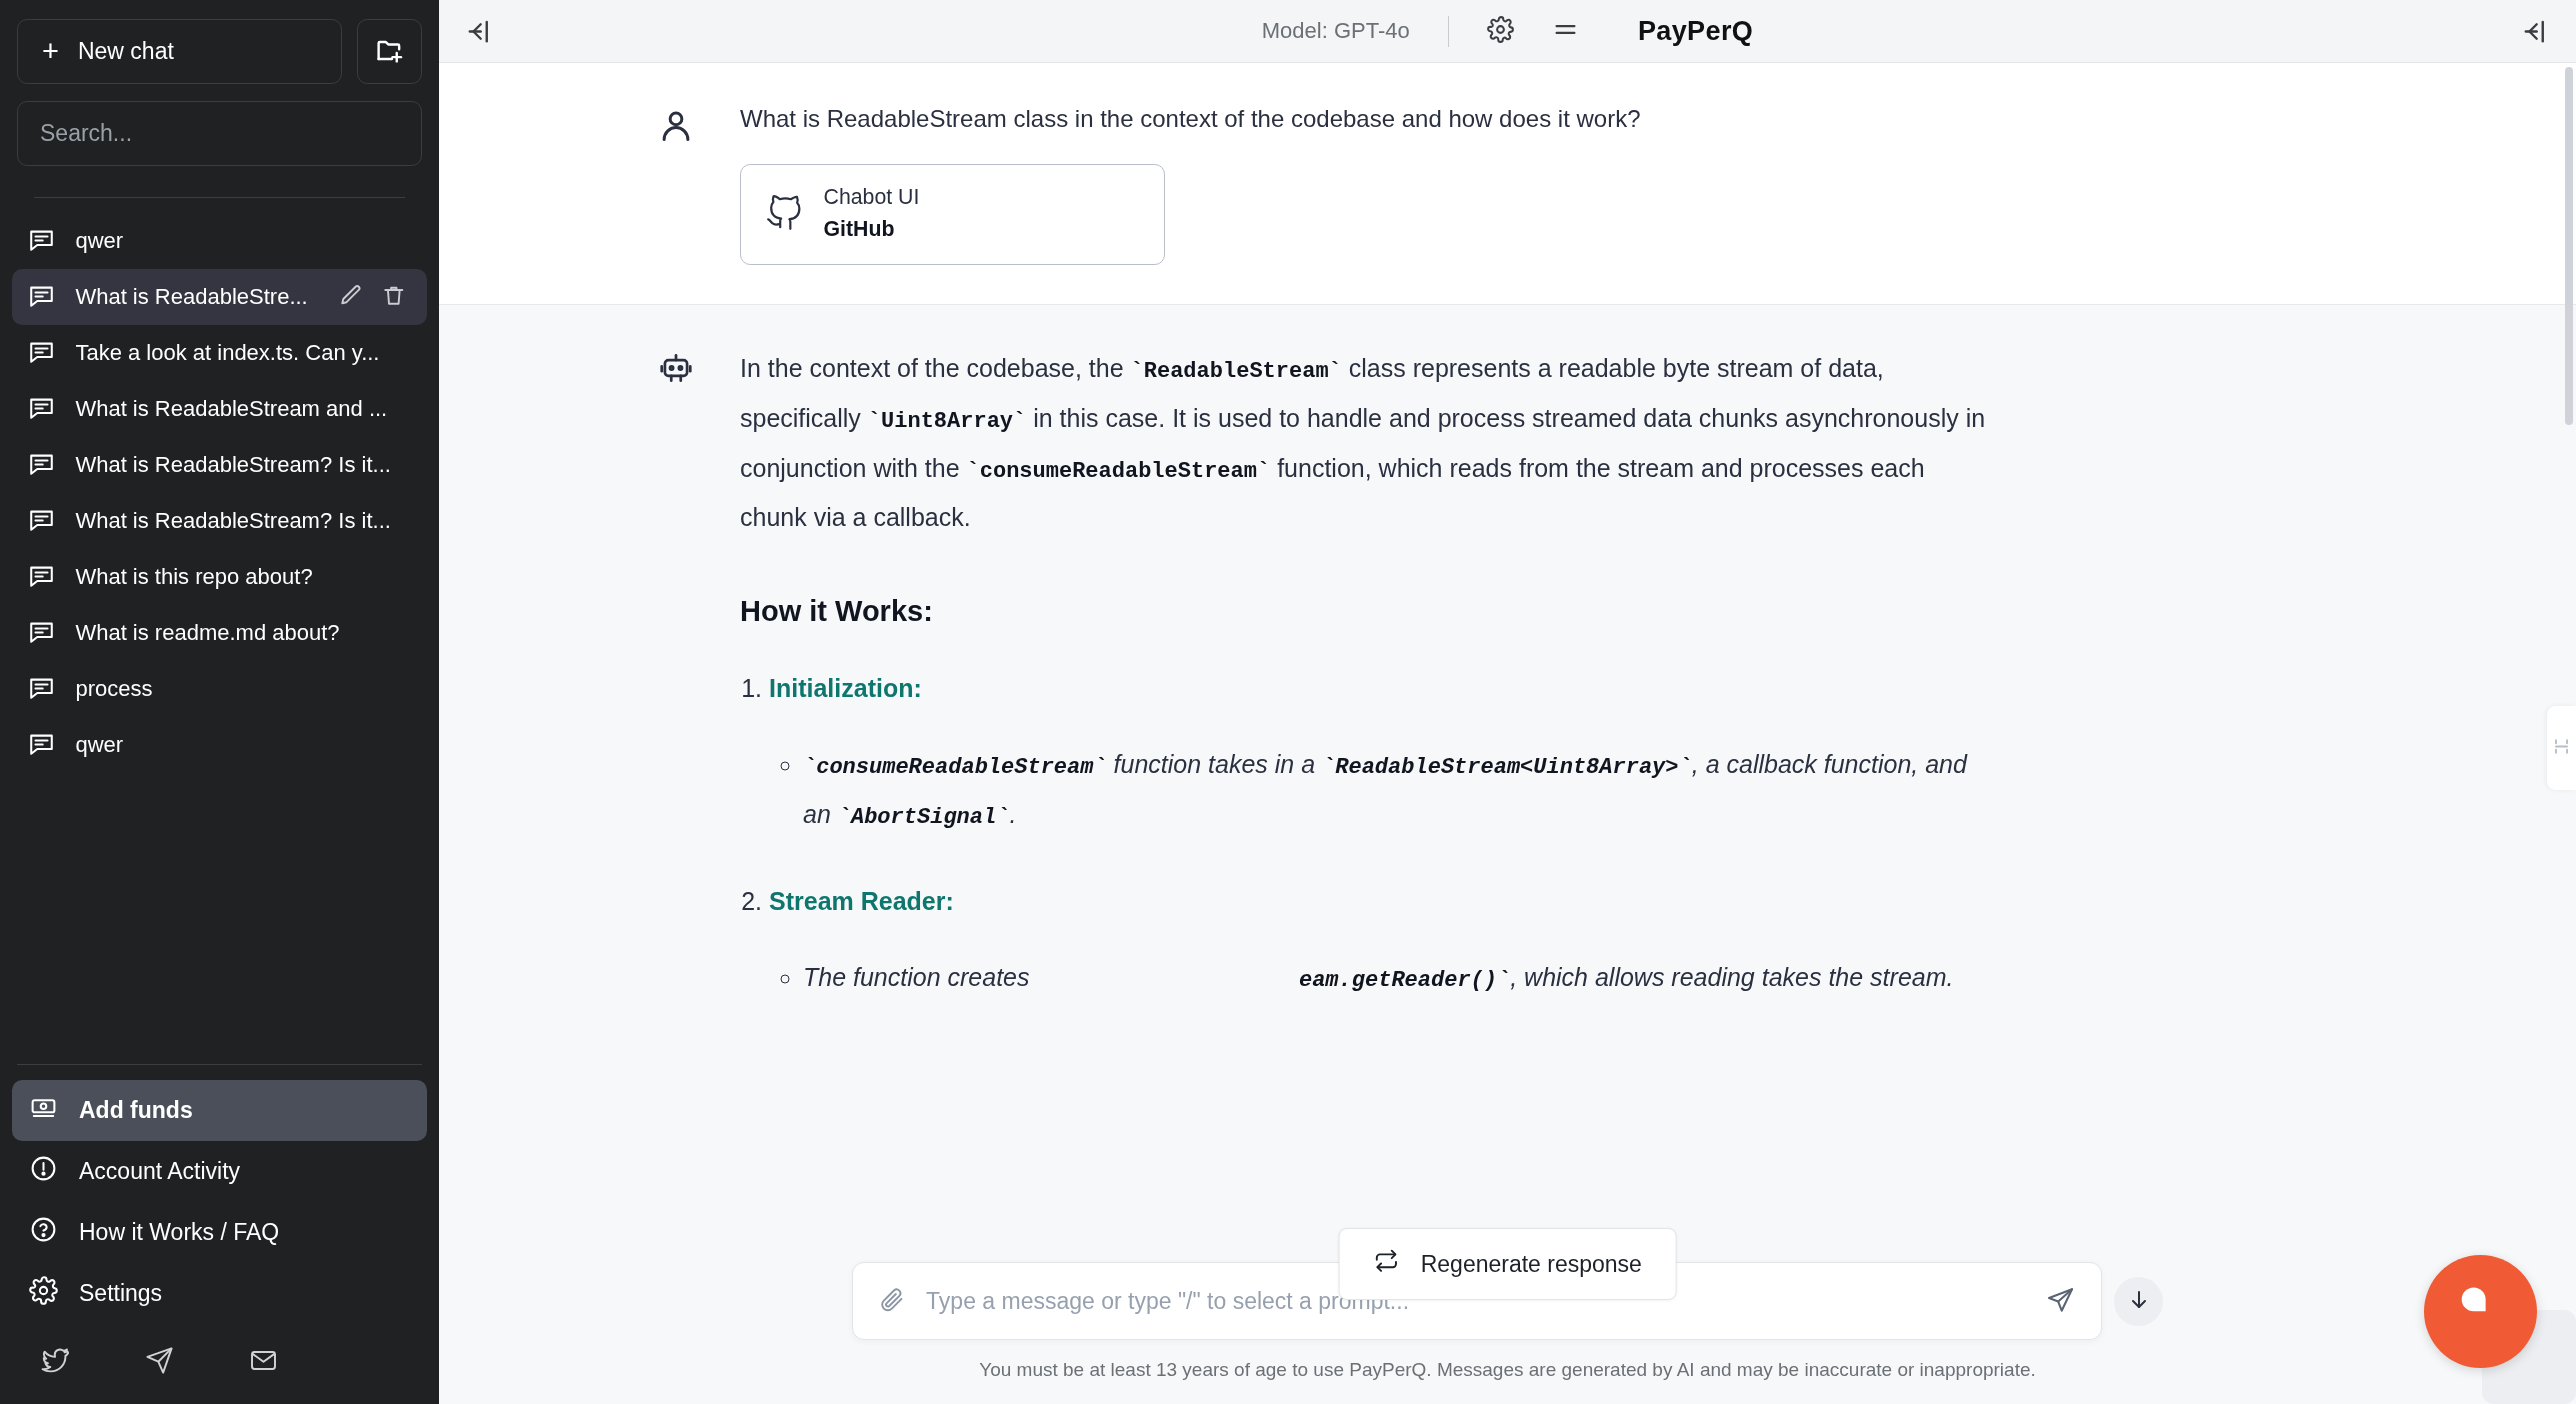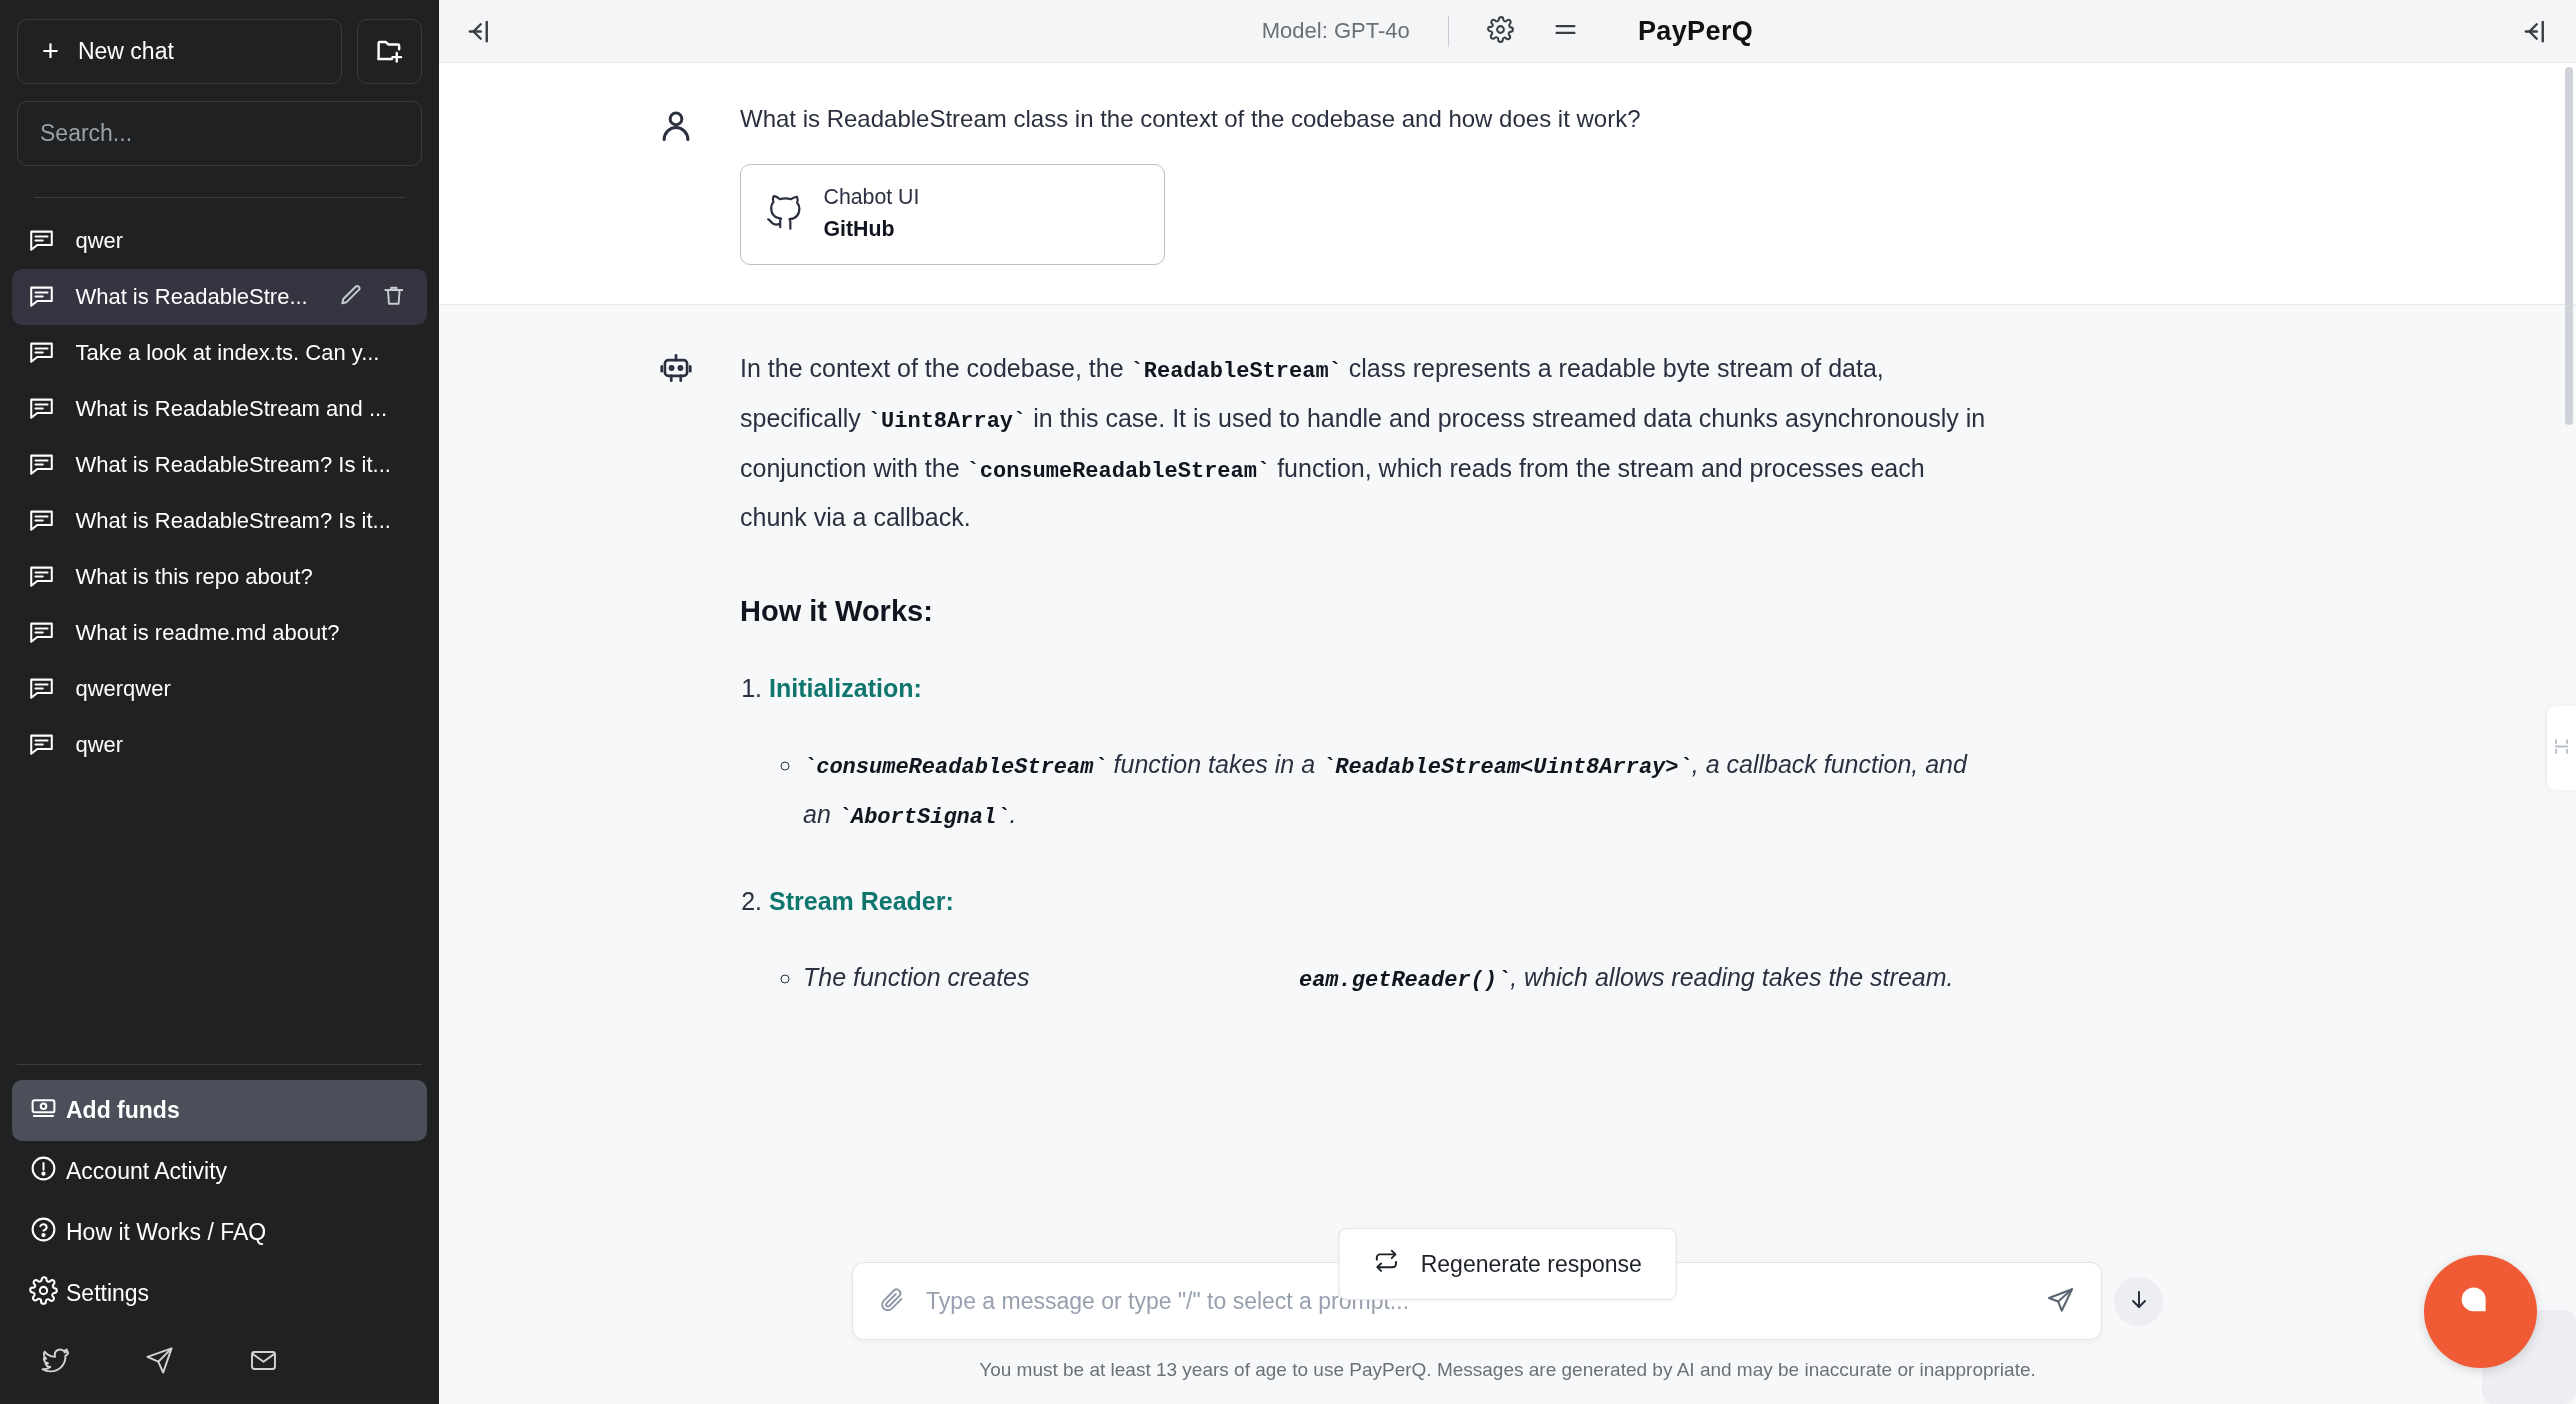--- a/index.html
+++ b/index.html
@@ -48,21 +48,21 @@
   .chat-item.active { background: #343541; }
   .chat-item .label {
     font-size: 22px; color: #fff; white-space: nowrap; overflow: hidden;
     text-overflow: ellipsis; flex: 1 1 auto;
   }
   .chat-item .acts { display: flex; gap: 17px; align-items: center; padding-right: 8.5px; }
 
   .sb-bottom { padding: 0 12px 0 12px; }
   .sb-bottom .sb-divider2 { height: 0.9px; background: #3c3d40; margin: 0 5.1px 15.4px 5.1px; }
   .nav-item {
-    display: flex; align-items: center; gap: 8px;
+    display: flex; align-items: center; gap: 21px;
     height: 61px; border-radius: 10.2px; padding: 0 17px;
     cursor: pointer; font-size: 23px; color: #fff;
   }
   .nav-item.highlight { background: #4b4f59; font-weight: bold; }
   .socials { display: flex; gap: 75px; padding: 22px 25.6px 25.6px 29px; }
   .socials .s-ico { cursor: pointer; opacity: .9; }
 
   
   .main { flex: 1 1 auto; height: 1404px; position: relative; background: #f7f8fa; display: flex; flex-direction: column; }
   .topbar {
@@ -261,21 +261,21 @@
               <path d="M7 12.8h6"></path>
             </svg></span>
           <span class="label">What is readme.md about?</span>
         </div>
         <div class="chat-item">
           <span><svg width="29" height="29" viewBox="0 0 24 24" fill="none" stroke="#ffffff" stroke-width="1.7" stroke-linecap="round" stroke-linejoin="round">
               <path d="M3.5 5.5h17v11h-12l-5 4v-15z"></path>
               <path d="M7 9.5h10"></path>
               <path d="M7 12.8h6"></path>
             </svg></span>
-          <span class="label">qwerqwer</span>
+          <span class="label">process</span>
         </div>
         <div class="chat-item">
           <span><svg width="29" height="29" viewBox="0 0 24 24" fill="none" stroke="#ffffff" stroke-width="1.7" stroke-linecap="round" stroke-linejoin="round">
               <path d="M3.5 5.5h17v11h-12l-5 4v-15z"></path>
               <path d="M7 9.5h10"></path>
               <path d="M7 12.8h6"></path>
             </svg></span>
           <span class="label">qwer</span>
         </div>
       </div>

